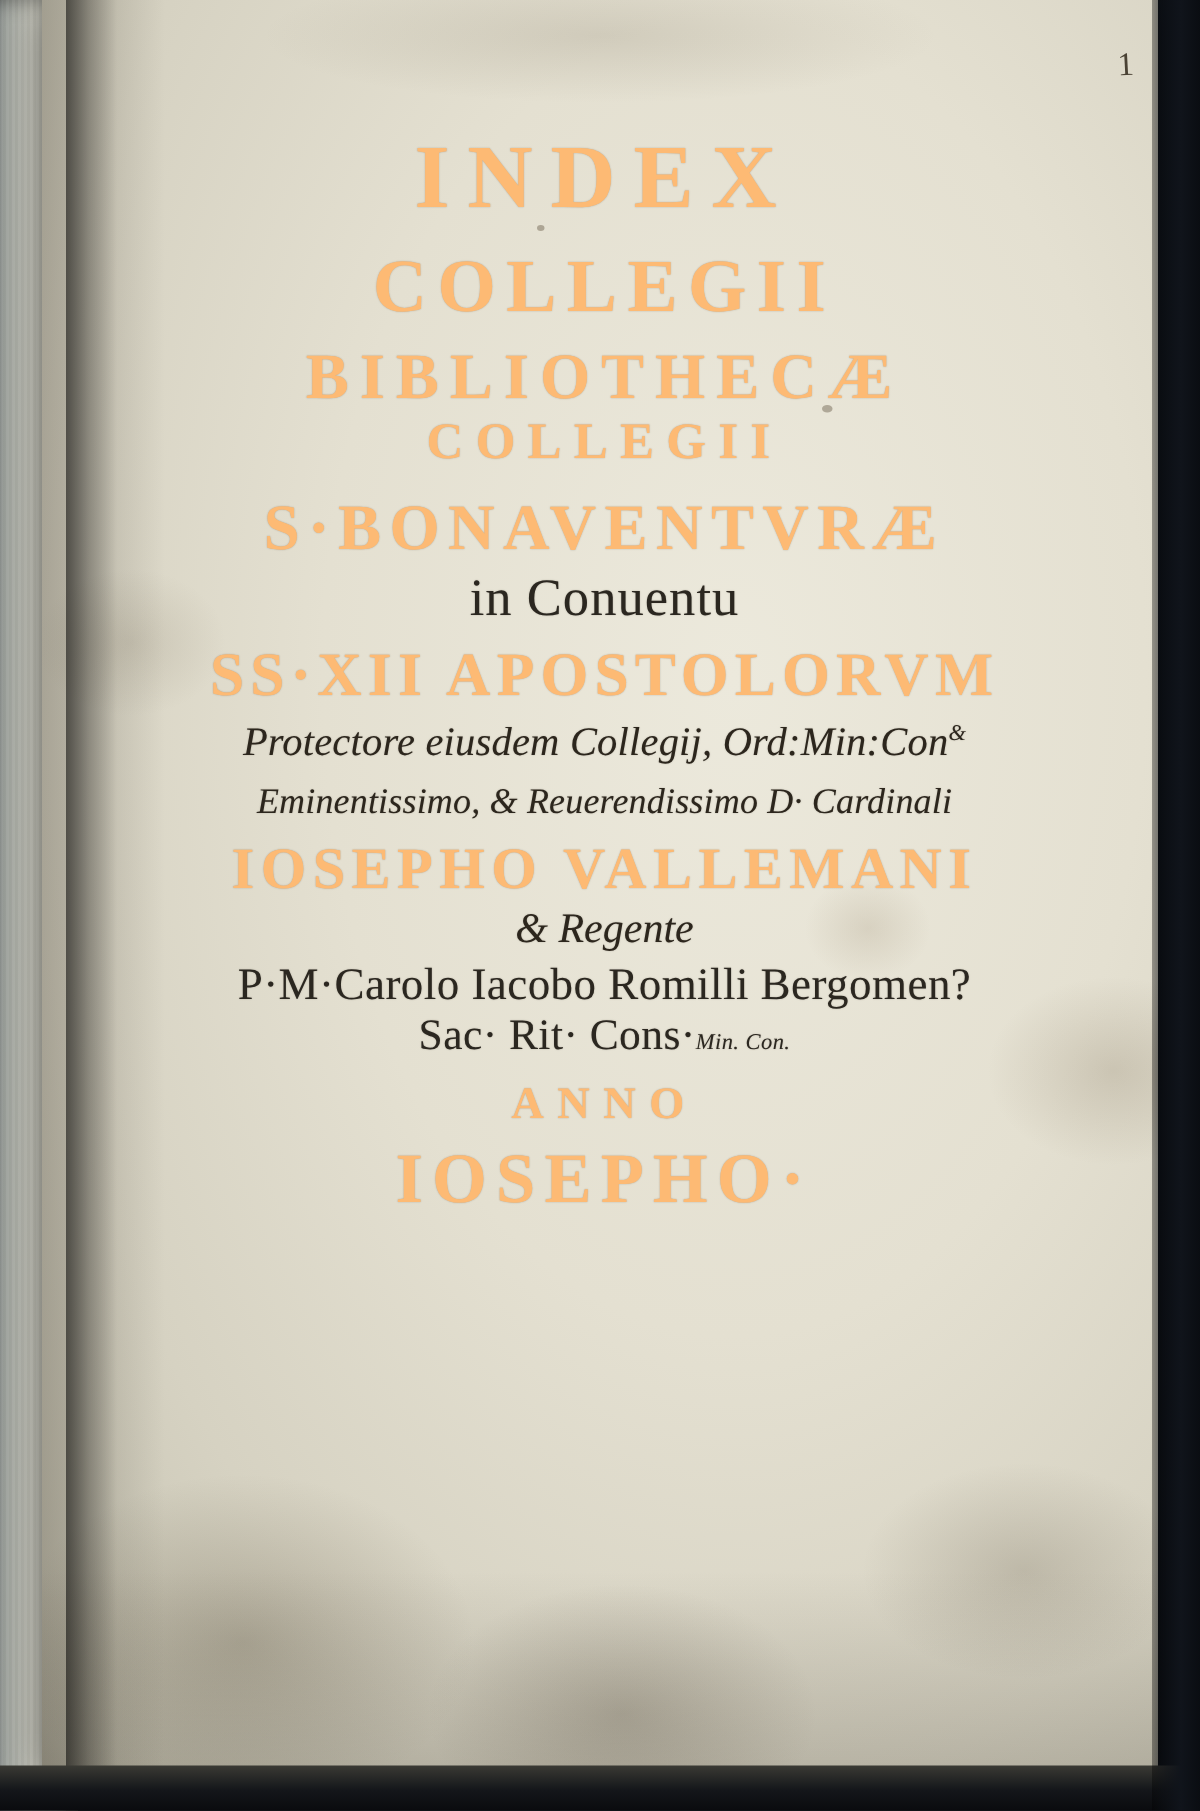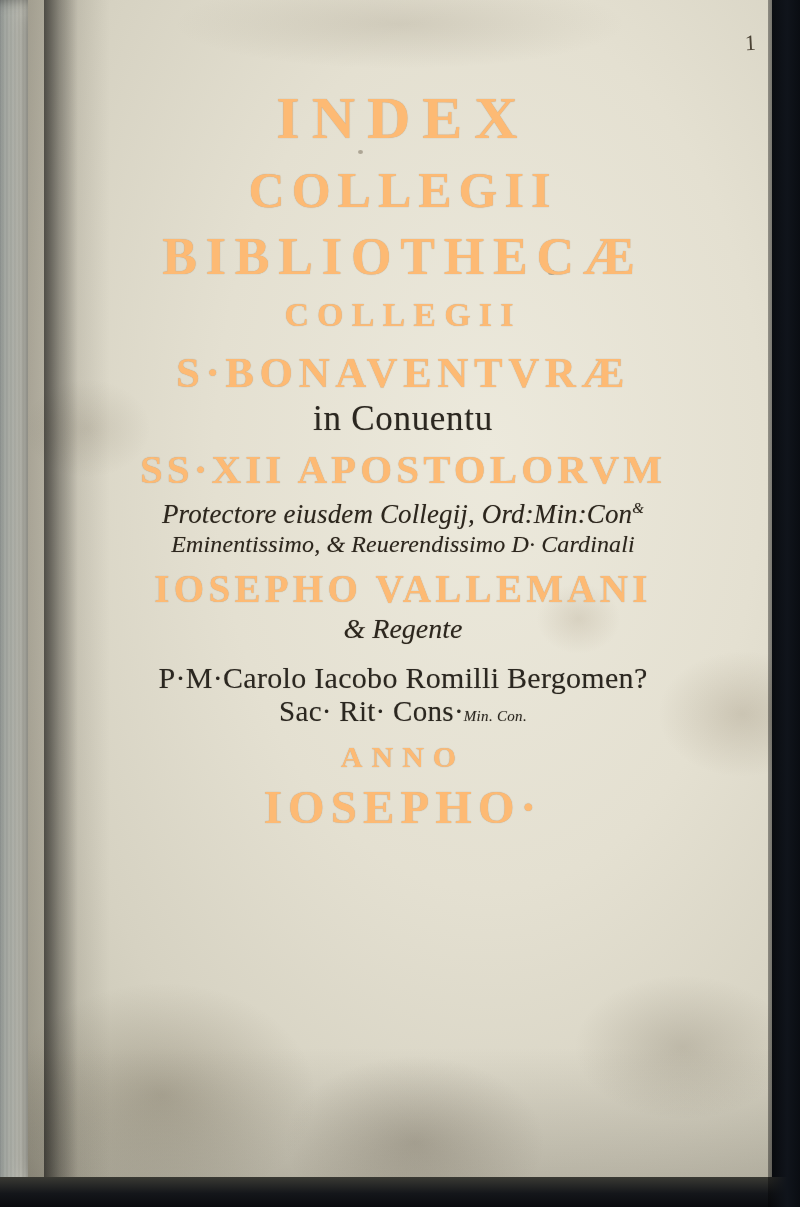--- a/index.html
+++ b/index.html
@@ -151,40 +151,40 @@
   .cap {
     font-family: "Liberation Serif", serif;
     font-weight: 700;
     color: #fdba74;
     letter-spacing: 0.18em;
   }
 
   .l-index    { font-size: 60px; letter-spacing: 0.20em; margin-bottom: 8px; }
   .l-alpha    { font-size: 44px; letter-spacing: 0.17em; margin-bottom: 10px; }
   .l-librorum { font-size: 50px; letter-spacing: 0.14em; margin-bottom: 8px; }
-  .l-biblio   { font-size: 52px; letter-spacing: 0.17em; margin-bottom: 10px; }
+  .l-biblio   { font-size: 43px; letter-spacing: 0.17em; margin-bottom: 0; }
   .l-collegii { font-size: 34px; letter-spacing: 0.24em; margin-bottom: 14px; }
   .l-bonav    { font-size: 43px; letter-spacing: 0.13em; margin-bottom: 2px; }
   .l-apost    { font-size: 41px; letter-spacing: 0.10em; margin-bottom: 6px; }
   .l-deurbe   { font-size: 29px; letter-spacing: 0.26em; margin-bottom: 6px; }
   .l-iosepho  { font-size: 39px; letter-spacing: 0.11em; margin: 8px 0 2px; }
   .l-anno     { font-size: 30px; letter-spacing: 0.30em; margin-top: 12px; }
   .l-year     { font-size: 47px; letter-spacing: 0.13em; margin-top: 6px; }
 
   
   .cursive {
     font-family: "Liberation Serif", serif;
     font-style: italic;
     color: #2c261d;
   }
   .l-conuentu { font-size: 35px; font-style: normal; letter-spacing: 0.02em; margin-bottom: 6px;
                 font-family: "Liberation Serif", serif; }
-  .l-protect  { font-size: 27px; letter-spacing: 0.005em; margin-bottom: 1px; }
+  .l-protect  { font-size: 27px; letter-spacing: 0.005em; margin-bottom: 12px; }
   .l-emin     { font-size: 24px; letter-spacing: 0.005em; margin-bottom: 2px; }
-  .l-regente  { font-size: 28px; margin: 2px 0 16px; }
+  .l-regente  { font-size: 28px; margin: 2px 0 4px; }
   .l-carolo   { font-size: 30px; font-style: normal; letter-spacing: 0.01em; margin-bottom: 0px; }
   .l-sacrit   { font-size: 29px; font-style: normal; letter-spacing: 0.01em; }
 
   .small-ann {
     font-size: 15px;
     font-style: italic;
     vertical-align: baseline;
     letter-spacing: 0.02em;
   }
 

